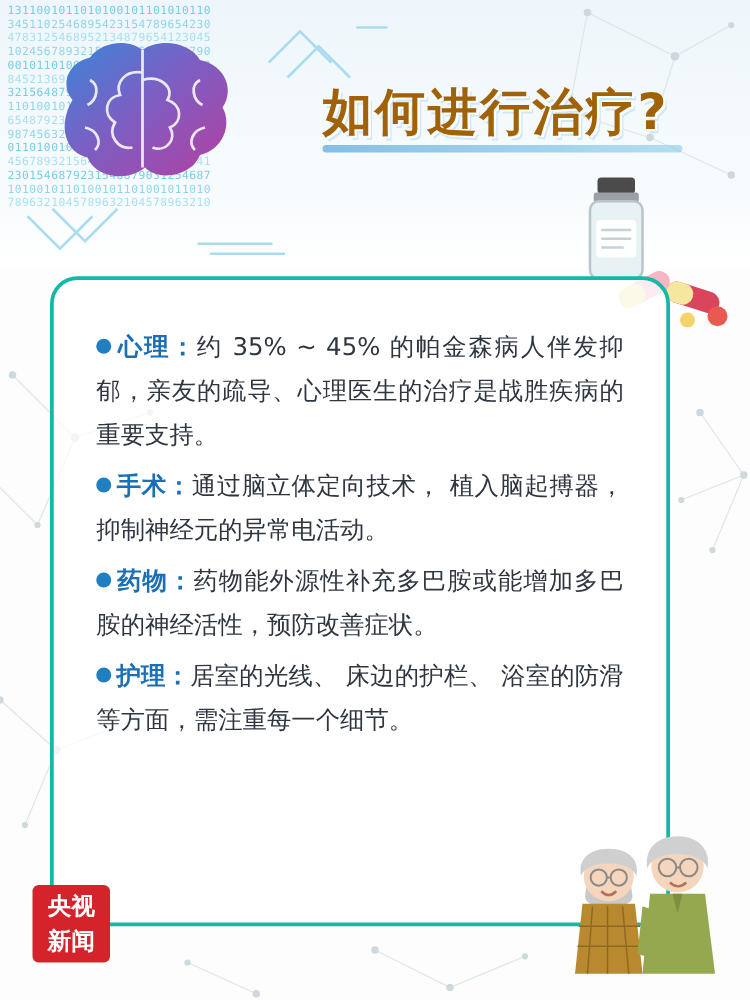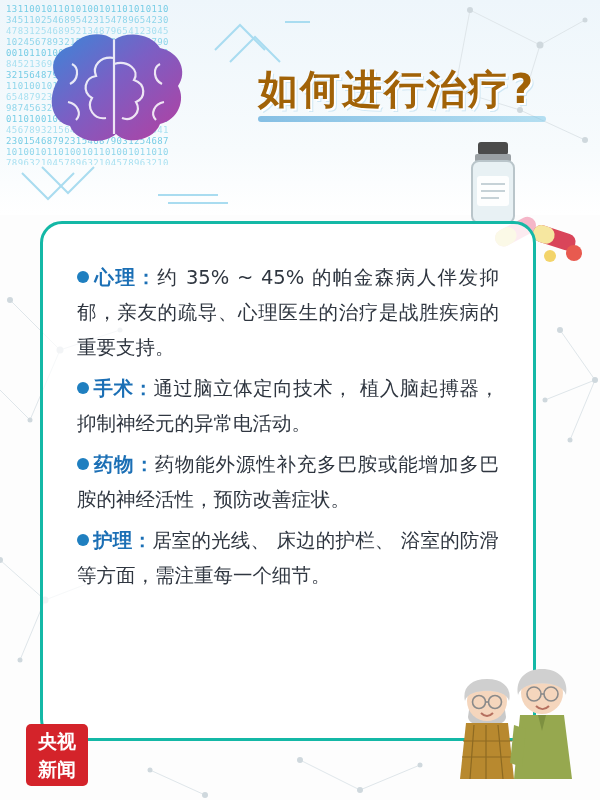--- a/index.html
+++ b/index.html
@@ -145,21 +145,20 @@
     background: #d4232a;
     border-radius: 5px;
     color: #fff;
     font-size: 19px;
     font-weight: bold;
     line-height: 28px;
     text-align: center;
     padding-top: 3px;
     box-sizing: border-box;
     font-family: "DejaVu Sans", "Liberation Sans", sans-serif;
-    margin-top: 16px;
   }
   .footer {
     position: absolute;
     left: 0; top: 778px;
     width: 600px;
     text-align: center;
     font-size: 12.5px;
     color: #8b9095;
     font-family: "DejaVu Sans", "Liberation Sans", sans-serif;
   }

